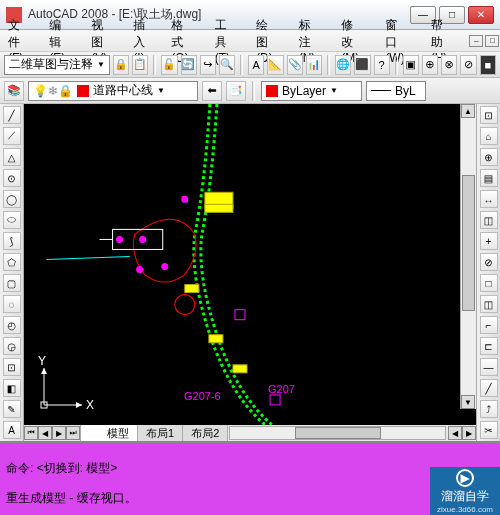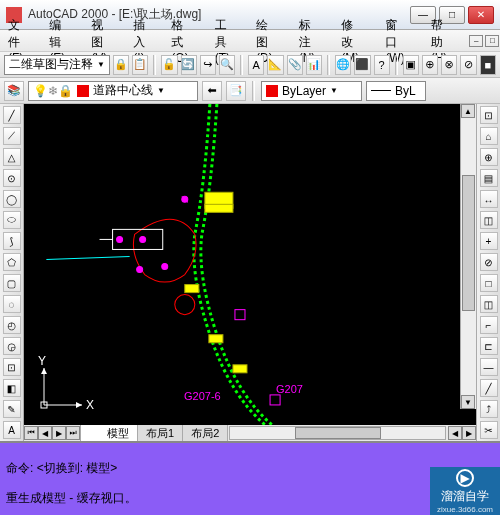--- a/index.html
+++ b/index.html
@@ -42,32 +42,32 @@
 .tab.active { background: #fff; padding-left: 26px; }
 .sb-track { flex: 1; height: 14px; background: #eee; border: 1px solid #aaa; margin: 0 2px; position: relative; }
 .sb-thumb { position: absolute; left: 30%; width: 40%; height: 100%; background: #ccc; border: 1px solid #888; }
 .sb-btn { width: 14px; height: 14px; background: #ddd; border: 1px solid #888; font-size: 8px; display: flex; align-items: center; justify-content: center; cursor: pointer; }
 
 .vscroll { position: absolute; right: 0; top: 0; bottom: 16px; width: 16px; background: #eee; border-left: 1px solid #aaa; }
 .vscroll .sb-btn { width: 14px; height: 14px; }
 .vscroll-track { position: absolute; top: 16px; bottom: 16px; left: 1px; right: 1px; background: #eee; }
 .vscroll-thumb { position: absolute; top: 20%; height: 50%; left: 0; right: 0; background: #ccc; border: 1px solid #888; }
 
-.cmdpanel { height: 74px; background: #8b5cf6; border-top: 2px solid #888; padding: 3px 6px; font-family: "SimSun", monospace; font-size: 12px; line-height: 15px; white-space: pre-wrap; overflow: hidden; position: relative; }
+.cmdpanel { height: 74px; background: #d946ef; border-top: 2px solid #888; padding: 3px 6px; font-family: "SimSun", monospace; font-size: 12px; line-height: 15px; white-space: pre-wrap; overflow: hidden; position: relative; }
 
 .watermark { position: absolute; right: 0; bottom: 0; width: 70px; height: 48px; background: #1b6aa5; color: #fff; display: flex; flex-direction: column; align-items: center; justify-content: center; font-size: 10px; }
 .watermark .play { width: 18px; height: 18px; border: 2px solid #fff; border-radius: 50%; display: flex; align-items: center; justify-content: center; margin-bottom: 1px; }
 .watermark .url { font-size: 8px; opacity: .8; }
 </style>
 </head>
 <body>
 
 <div class="titlebar">
   <div class="icon"></div>
-  <div class="title">AutoCAD 2000 - [E:\取土场.dwg]</div>
+  <div class="title">AutoCAD 2008 - [E:\取土场.dwg]</div>
   <div class="winbtns">
     <div class="winbtn">—</div>
     <div class="winbtn">□</div>
     <div class="winbtn close">✕</div>
   </div>
 </div>
 
 <div class="menubar">
   <span>文件(F)</span>
   <span>编辑(E)</span>
@@ -189,21 +189,21 @@
           <rect x="174" y="230" width="14" height="8"></rect>
           <rect x="198" y="260" width="14" height="8"></rect>
         </g>
 
         <g stroke="#fff" fill="none">
           <rect x="78" y="125" width="50" height="20"></rect>
           <line x1="78" y1="135" x2="65" y2="135"></line>
         </g>
       </svg>
       <div class="label-magenta" style="left:160px;bottom:23px">G207-6</div>
-      <div class="label-magenta" style="left:252px;bottom:30px">G207</div>
+      <div class="label-magenta" style="left:244px;bottom:30px">G207</div>
       <div class="ucs">
         <svg width="60" height="55">
           <line x1="10" y1="45" x2="48" y2="45" stroke="#fff"></line>
             <polygon points="48,45 42,42 42,48" fill="#fff"></polygon>
           <line x1="10" y1="45" x2="10" y2="8" stroke="#fff"></line>
             <polygon points="10,8 7,14 13,14" fill="#fff"></polygon>
           <rect x="7" y="42" width="6" height="6" fill="none" stroke="#fff"></rect>
         </svg>
         <span style="position:absolute;left:52px;top:38px">X</span>
         <span style="position:absolute;left:4px;top:-6px">Y</span>

